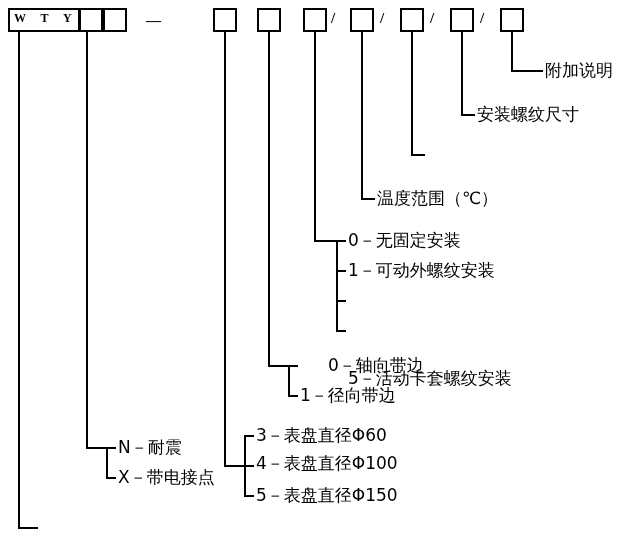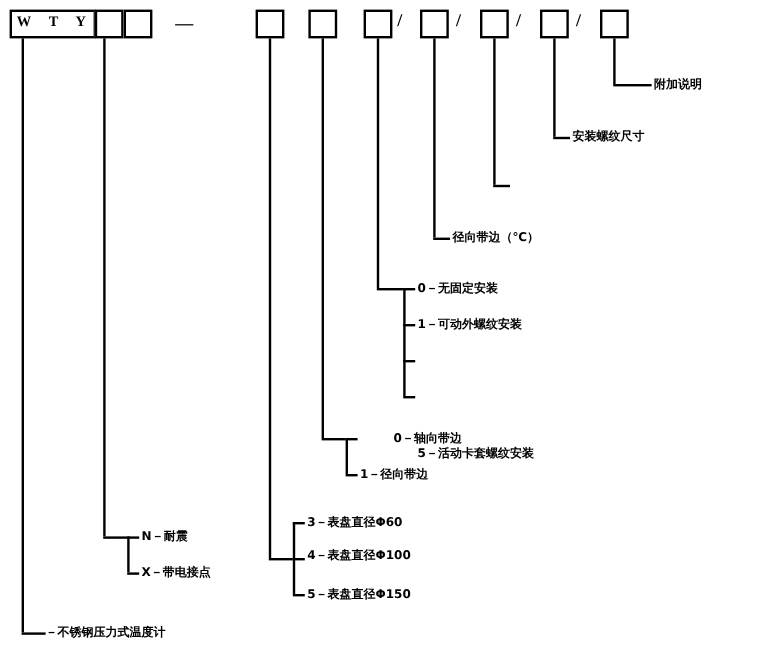--- a/index.html
+++ b/index.html
@@ -1,21 +1,21 @@
 <!DOCTYPE html>
 <html><head>
 <meta charset="utf-8">
 <style>
   html,body{margin:0;padding:0;background:#ffffff;}
   body{width:641px;height:543px;position:relative;font-family:"Liberation Sans","DejaVu Sans",sans-serif;color:#000;}
   #canvas{position:absolute;left:0;top:0;width:641px;height:543px;}
   .box{position:absolute;border:2px solid #000;background:#fff;box-sizing:border-box;}
   .codebox{width:24px;height:24px;}
   .lbl{position:absolute;white-space:nowrap;font-size:13px;line-height:13px;}
-  .lbl-cn{font-family:"DejaVu Sans","Liberation Sans",sans-serif;font-size:10px;font-weight:bold;}
+  .lbl-cn{font-family:"DejaVu Sans","Liberation Sans",sans-serif;font-size:17px;font-weight:normal;}
   .hl{position:absolute;background:#000;height:2px;}
   .vl{position:absolute;background:#000;width:2px;}
   .glyph{position:absolute;font-size:15px;font-weight:bold;font-family:"Liberation Serif",serif;}
   .wtyletter{position:absolute;font-size:12px;font-weight:bold;font-family:"Liberation Serif",serif;}
   .wtybox{position:absolute;border:2px solid #000;box-sizing:border-box;}
 </style>
 </head>
 <body>
 
 <div id="canvas">
@@ -47,21 +47,21 @@
 
   <div class="vl" style="left:461px;top:32px;height:82px;"></div>
   <div class="hl" style="left:461px;top:114px;width:14px;"></div>
   <div class="lbl lbl-cn" style="left:477px;top:108px;">安装螺纹尺寸</div>
 
   <div class="vl" style="left:411px;top:32px;height:122px;"></div>
   <div class="hl" style="left:411px;top:154px;width:14px;"></div>
 
   <div class="vl" style="left:361px;top:32px;height:166px;"></div>
   <div class="hl" style="left:361px;top:198px;width:14px;"></div>
-  <div class="lbl lbl-cn" style="left:377px;top:192px;">径向带边（℃）</div>
+  <div class="lbl lbl-cn" style="left:377px;top:192px;">温度范围（℃）</div>
 
   <div class="vl" style="left:314px;top:32px;height:208px;"></div>
   <div class="vl" style="left:336px;top:240px;height:90px;"></div>
   <div class="hl" style="left:314px;top:240px;width:22px;"></div>
 
   <div class="hl" style="left:336px;top:240px;width:10px;"></div>
   <div class="lbl lbl-cn" style="left:348px;top:234px;"><span>0</span><span>－无固定安装</span></div>
 
   <div class="hl" style="left:336px;top:270px;width:10px;"></div>
   <div class="lbl lbl-cn" style="left:348px;top:264px;"><span>1</span><span>－可动外螺纹安装</span></div>
@@ -99,15 +99,14 @@
   <div class="hl" style="left:86px;top:447px;width:20px;"></div>
 
   <div class="hl" style="left:106px;top:447px;width:10px;"></div>
   <div class="lbl lbl-cn" style="left:118px;top:441px;"><span>N</span><span>－耐震</span></div>
 
   <div class="hl" style="left:106px;top:477px;width:10px;"></div>
   <div class="lbl lbl-cn" style="left:118px;top:471px;"><span>X</span><span>－带电接点</span></div>
 
   <div class="vl" style="left:18px;top:32px;height:495px;"></div>
   <div class="hl" style="left:18px;top:527px;width:20px;"></div>
-  <div class="lbl lbl-cn" style="left:38px;top:521px;">－不锈钢压力式温度计</div>
 
 </div>
 
 </body></html>

